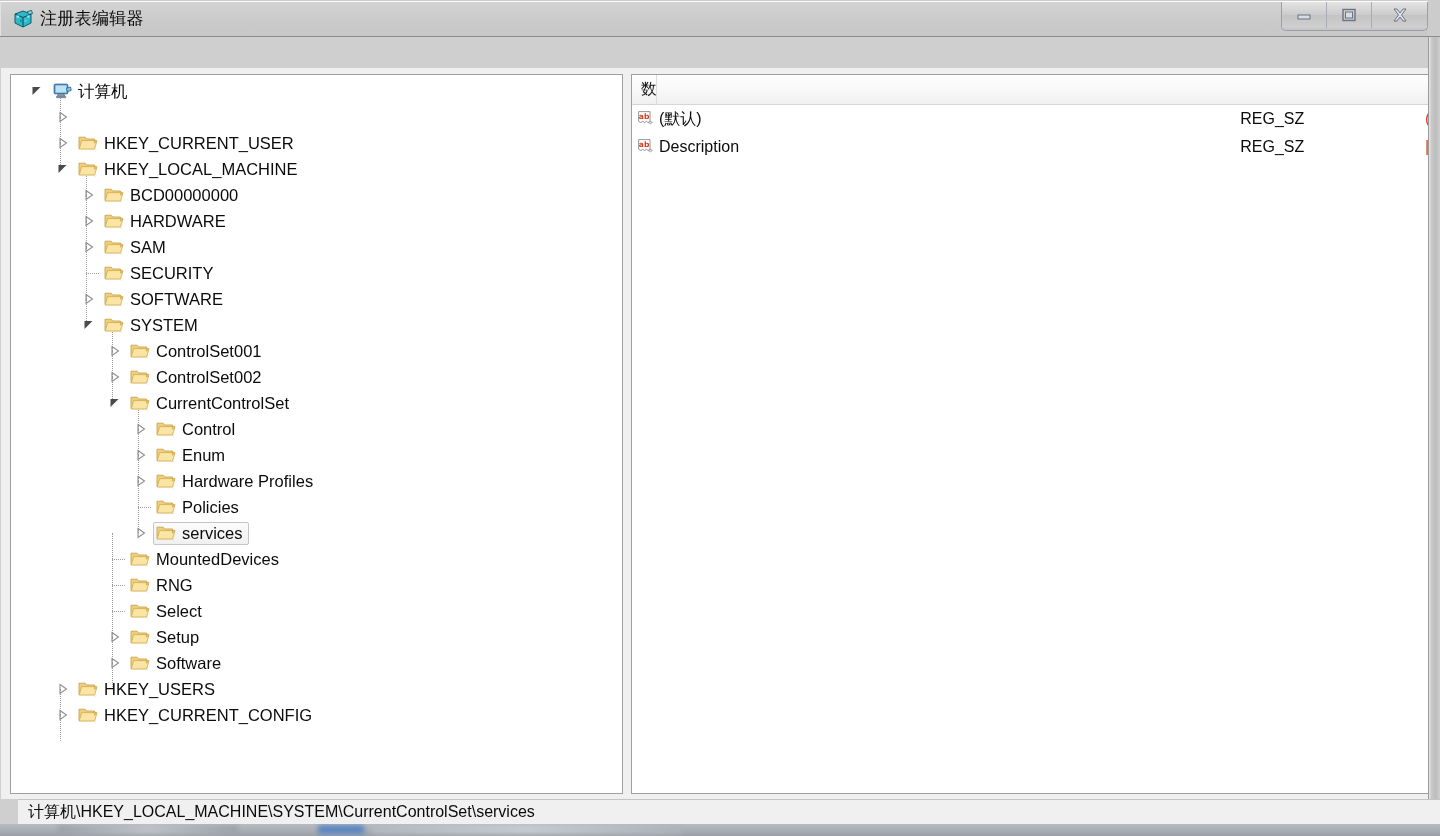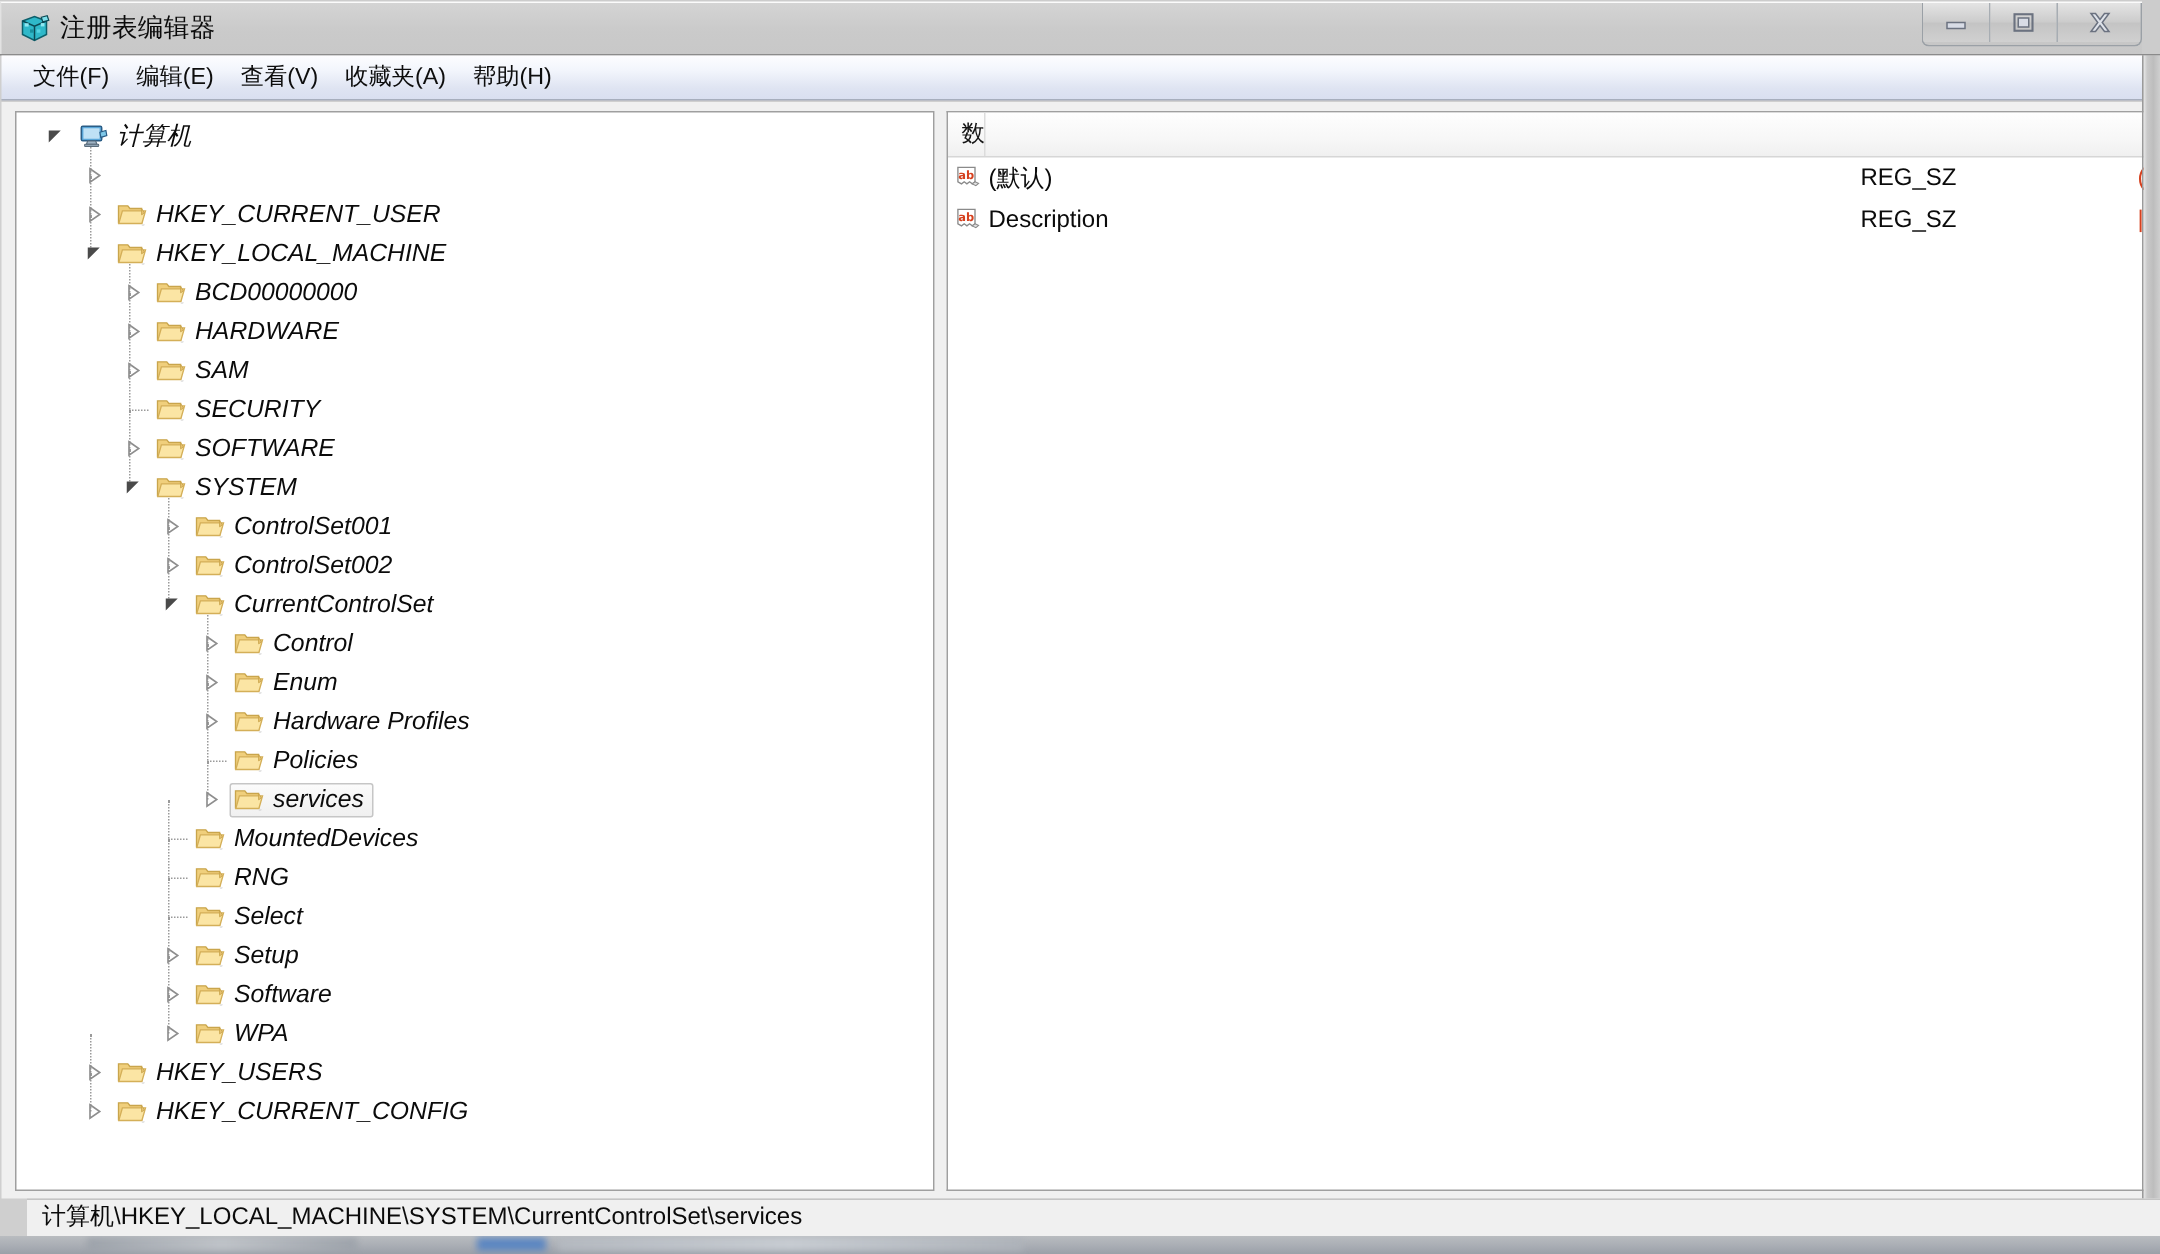--- a/index.html
+++ b/index.html
@@ -138,21 +138,20 @@
     left: 0; top: 3px;
     width: 100%;
   }
 
   .trow {
     position: relative;
     height: 26px;
     display: flex;
     align-items: center;
     white-space: nowrap;
-    font-style: italic;
   }
 
   .exp {
     position: absolute;
     width: 16px; height: 16px;
     display: flex; align-items: center; justify-content: center;
   }
   .exp svg { display:block; }
 
   .tlabel-wrap {
@@ -372,27 +371,20 @@
           </svg>
         </div>
         <div class="winbtn">
           <svg width="22" height="18" viewBox="0 0 22 18">
             <path d="M5 3 L8 3 L11 7 L14 3 L17 3 L12.5 9 L17 15 L14 15 L11 11 L8 15 L5 15 L9.5 9 Z" fill="#dfe3ea" stroke="#6b7280" stroke-width="1"></path>
           </svg>
         </div>
       </div>
     </div>
 
-    <div class="menubar">
-      <div class="menu-item">文件(F)</div>
-      <div class="menu-item">编辑(E)</div>
-      <div class="menu-item">查看(V)</div>
-      <div class="menu-item">收藏夹(A)</div>
-      <div class="menu-item">帮助(H)</div>
-    </div>
 
     <div class="content">
 
       <div class="tree-pane">
         <div class="tree-rows" id="tree-rows">
             <div style="position: absolute; left: 0px; top: 0px; width: 100%; height: 676px; pointer-events: none;">
               <div class="vline" style="left: 49px; top: 13px; height: 26px;"></div>
               <div class="vline" style="left: 49px; top: 39px; height: 26px;"></div>
               <div class="vline" style="left: 49px; top: 65px; height: 26px;"></div>
               <div class="vline" style="left: 75px; top: 91px; height: 26px;"></div>
@@ -796,38 +788,20 @@
                     <path d="M1 3.2 L7.2 3.2 L8.6 5.0 L16.4 5.0 L16.4 14.6 L1 14.6 Z" fill="#f0cf7c" stroke="#c9a54c" stroke-width="0.9"></path>
                     <path d="M3.6 6.6 L19.0 6.6 L16.6 15.0 L1.2 15.0 Z" fill="#fbe5a4" stroke="#d4af58" stroke-width="0.9"></path>
                     <path d="M16.4 5.0 L16.4 9.2 L18.3 8.0 Z" fill="#e8c271" stroke="#c9a54c" stroke-width="0.6"></path>
                     <path d="M16.9 15.4 L18.6 15.4 L18.0 16.6 L16.4 16.6 Z" fill="#cfcfcf" opacity="0.55"></path>
                   </svg>
                 </span>
                 <span class="tname">Software</span>
               </span>
             </div>
             <div class="trow">
-              <span class="exp" style="left: 96px;">
-                <svg width="12" height="12" viewBox="0 0 12 12">
-                  <path d="M3 1.5 L9.5 6 L3 10.5 Z" fill="none" stroke="#8e8e8e" stroke-width="1.1"></path>
-                </svg>
-              </span>
-              <span class="tlabel-wrap" style="left: 116px;">
-                <span class="ticon">
-                  <svg width="20" height="18" viewBox="0 0 20 18">
-                    <path d="M1 3.2 L7.2 3.2 L8.6 5.0 L16.4 5.0 L16.4 14.6 L1 14.6 Z" fill="#f0cf7c" stroke="#c9a54c" stroke-width="0.9"></path>
-                    <path d="M3.6 6.6 L19.0 6.6 L16.6 15.0 L1.2 15.0 Z" fill="#fbe5a4" stroke="#d4af58" stroke-width="0.9"></path>
-                    <path d="M16.4 5.0 L16.4 9.2 L18.3 8.0 Z" fill="#e8c271" stroke="#c9a54c" stroke-width="0.6"></path>
-                    <path d="M16.9 15.4 L18.6 15.4 L18.0 16.6 L16.4 16.6 Z" fill="#cfcfcf" opacity="0.55"></path>
-                  </svg>
-                </span>
-                <span class="tname">WPA</span>
-              </span>
-            </div>
-            <div class="trow">
               <span class="exp" style="left: 44px;">
                 <svg width="12" height="12" viewBox="0 0 12 12">
                   <path d="M3 1.5 L9.5 6 L3 10.5 Z" fill="none" stroke="#8e8e8e" stroke-width="1.1"></path>
                 </svg>
               </span>
               <span class="tlabel-wrap" style="left: 64px;">
                 <span class="ticon">
                   <svg width="20" height="18" viewBox="0 0 20 18">
                     <path d="M1 3.2 L7.2 3.2 L8.6 5.0 L16.4 5.0 L16.4 14.6 L1 14.6 Z" fill="#f0cf7c" stroke="#c9a54c" stroke-width="0.9"></path>
                     <path d="M3.6 6.6 L19.0 6.6 L16.6 15.0 L1.2 15.0 Z" fill="#fbe5a4" stroke="#d4af58" stroke-width="0.9"></path>

